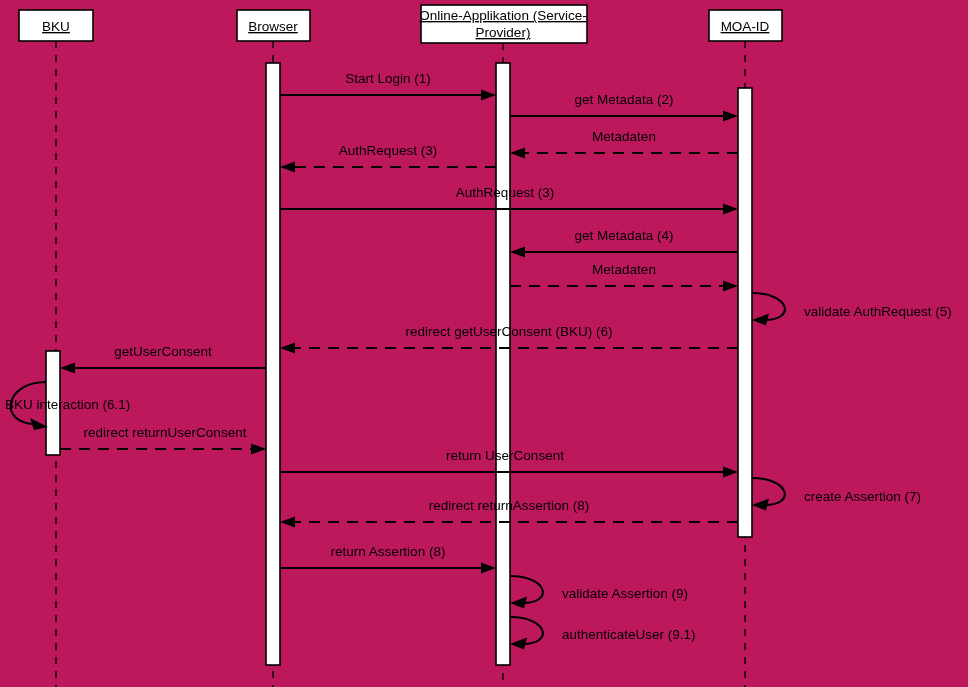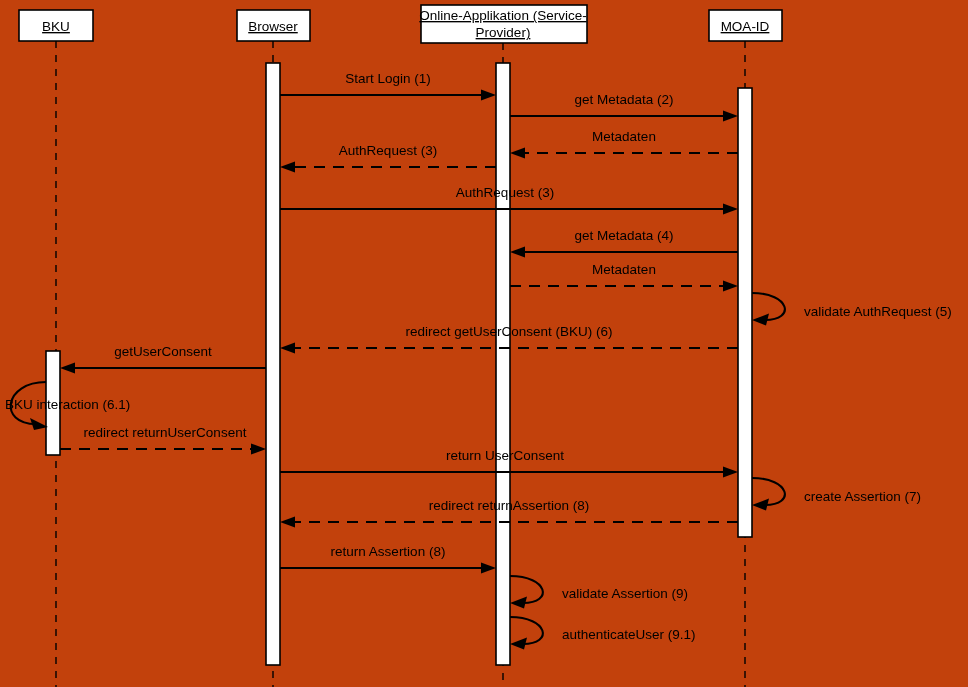--- a/index.html
+++ b/index.html
@@ -11,21 +11,21 @@
   body {
     font-family: "Liberation Sans", sans-serif;
     width: 968px;
     height: 687px;
     overflow: hidden;
   }
   #diagram-root {
     position: relative;
     width: 968px;
     height: 687px;
-    background: #c2410c;
+    background: #be185d;
   }
   svg#seq-svg {
     position: absolute;
     top: 0;
     left: 0;
     width: 968px;
     height: 687px;
     display: block;
   }
   .lifeline-title {

